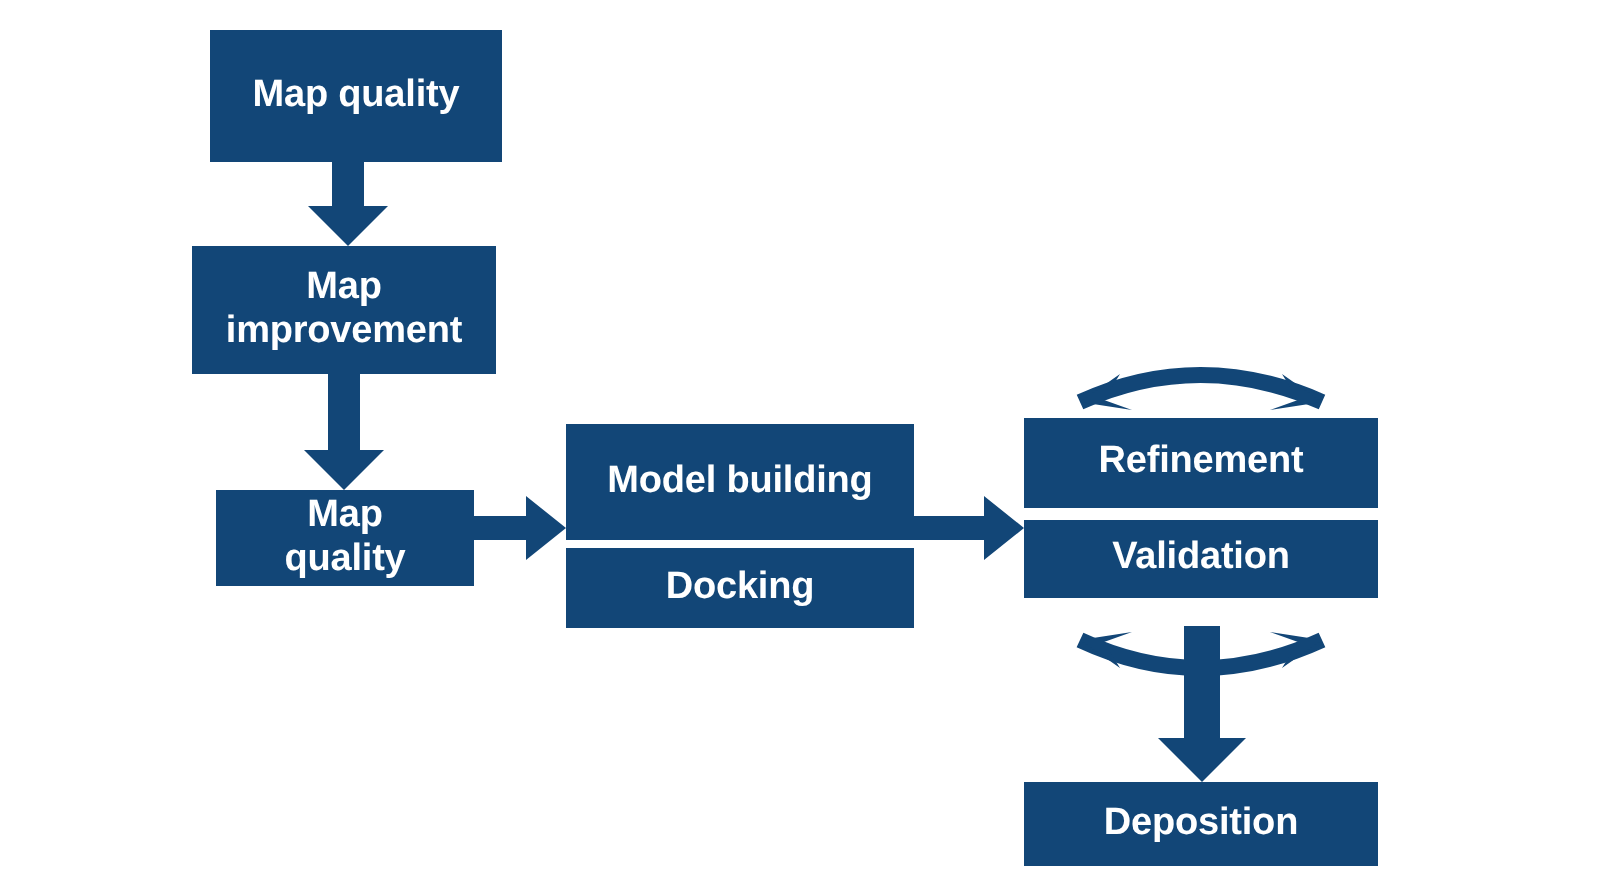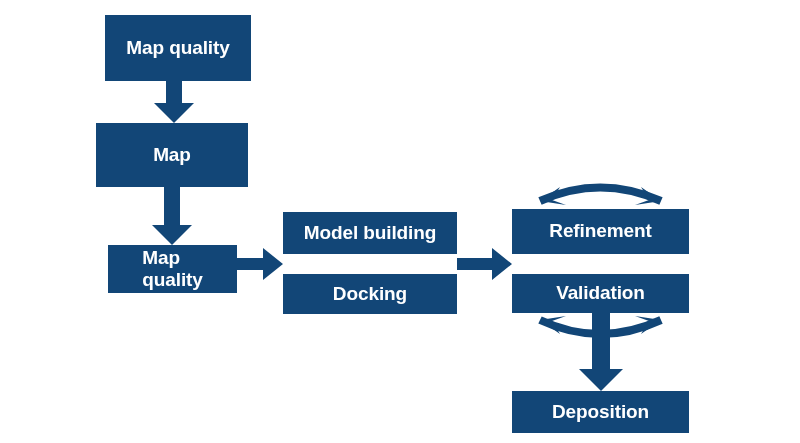--- a/index.html
+++ b/index.html
@@ -15,38 +15,38 @@
     overflow: hidden;
     font-family: "Liberation Sans", sans-serif;
   }
   .node {
     position: absolute;
     background: #124677;
     color: #ffffff;
     display: flex;
     align-items: center;
     justify-content: center;
-    text-align: left;
+    text-align: center;
     font-size: 19px;
     font-weight: 600;
     line-height: 1.18;
     letter-spacing: -0.1px;
     box-sizing: border-box;
     padding: 2px 6px;
   }
   .node .label { display: block; }
 
   
   #node-map-quality-assessment { left: 105px; top: 15px;  width: 146px; height: 66px; }
   #node-map-improvement        { left: 96px;  top: 123px; width: 152px; height: 64px; }
   #node-map-symmetry           { left: 108px; top: 245px; width: 129px; height: 48px; }
-  #node-model-building         { left: 283px; top: 212px; width: 174px; height: 42px; }
+  #node-model-building         { left: 283px; top: 212px; width: 174px; height: 58px; }
   #node-docking                { left: 283px; top: 274px; width: 174px; height: 40px; }
   #node-refinement             { left: 512px; top: 209px; width: 177px; height: 45px; }
-  #node-validation             { left: 512px; top: 274px; width: 177px; height: 39px; }
+  #node-validation             { left: 512px; top: 260px; width: 177px; height: 39px; }
   #node-deposition             { left: 512px; top: 391px; width: 177px; height: 42px; }
 
   
   #arrow-layer {
     position: absolute;
     left: 0; top: 0;
     width: 800px; height: 443px;
     pointer-events: none;
   }
   .arrow-shape { fill: #124677; }
@@ -94,20 +94,21 @@
 
   <div class="node" id="node-map-quality-assessment">
     <span class="label">
       <span>Map quality</span><br>
     </span>
   </div>
 
   <div class="node" id="node-map-improvement">
     <span class="label">
       <span>Map</span><br>
+      <span>improvement</span>
     </span>
   </div>
 
   <div class="node" id="node-map-symmetry">
     <span class="label">
       <span>Map</span><br>
       <span>quality</span>
     </span>
   </div>
 

